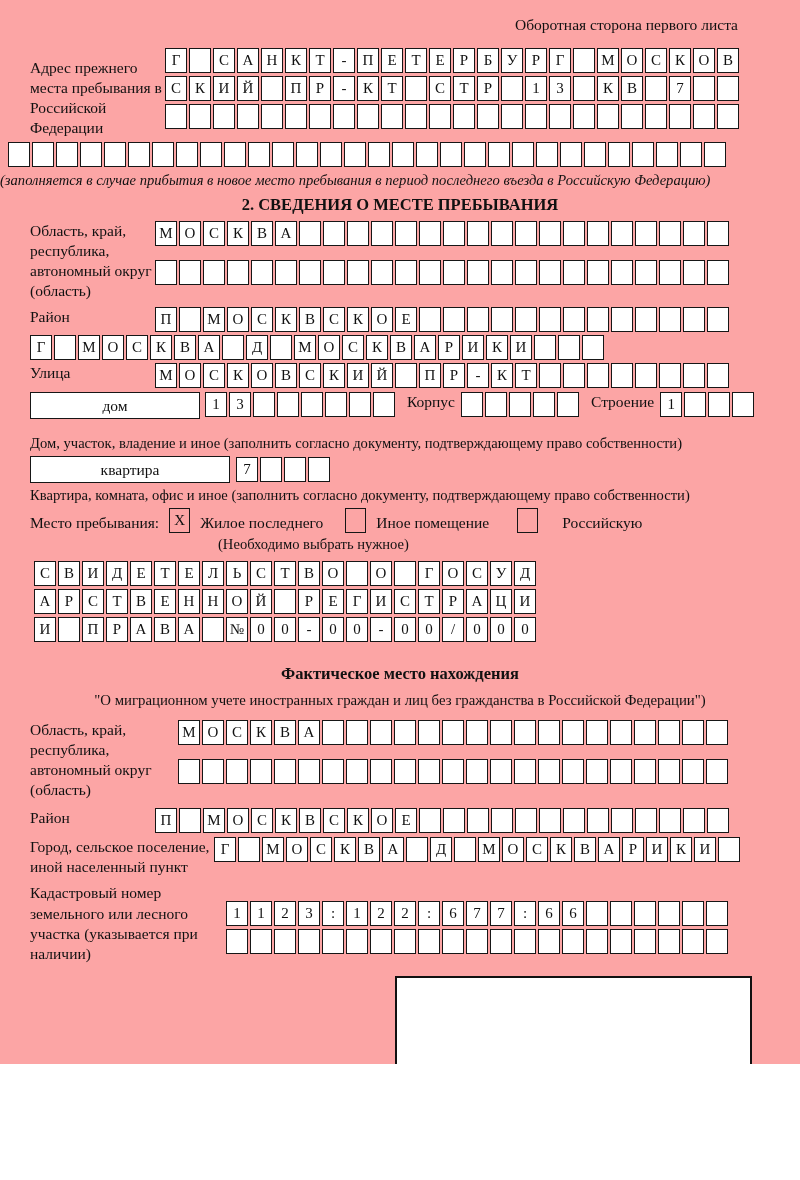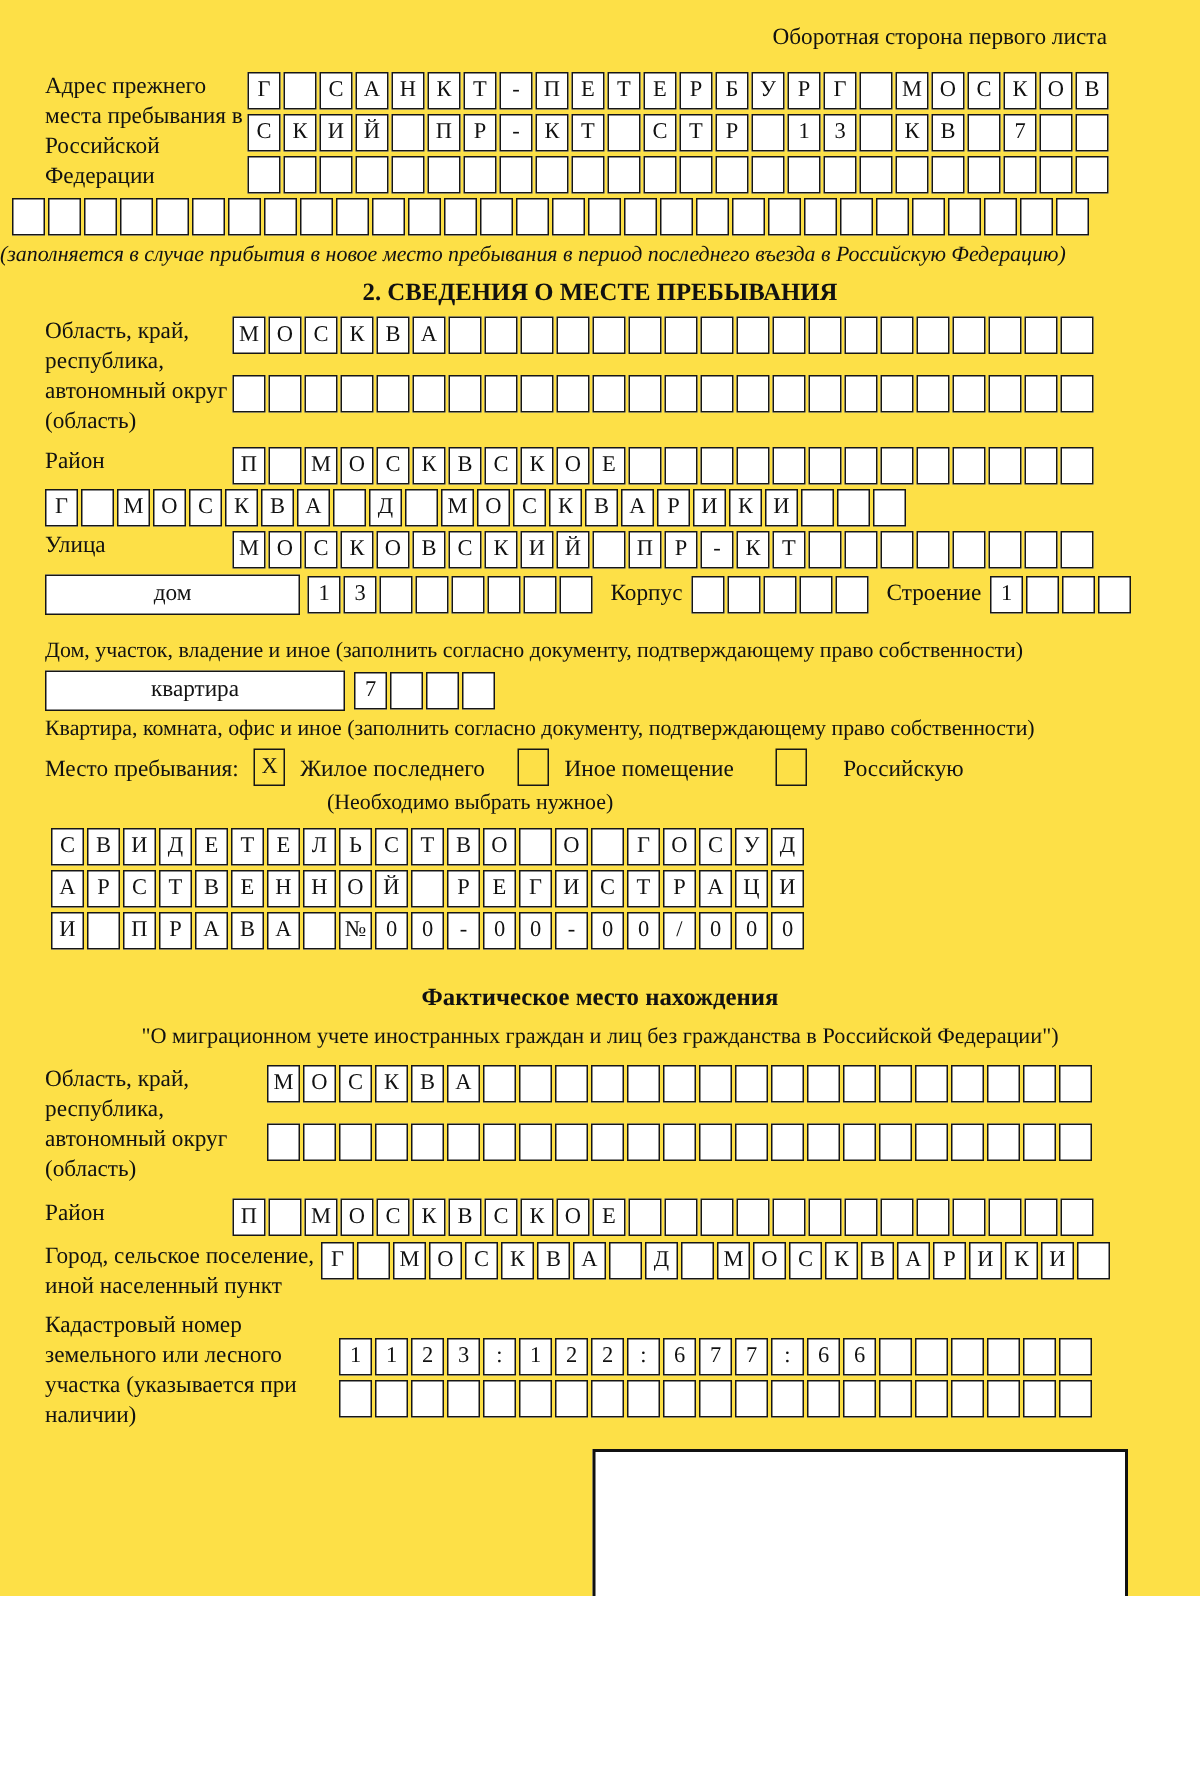--- a/index.html
+++ b/index.html
@@ -1,17 +1,17 @@
 <!DOCTYPE html>
 <html><head>
 <meta charset="utf-8">
 <style>
   html,body{margin:0;padding:0;background:#fff;}
   .page{
-    width:800px;height:1064px;background:#fde047;color:#111;
+    width:800px;height:1064px;background:#fca5a5;color:#111;
     font-family:"Liberation Serif","DejaVu Serif",serif;
     font-size:15px;position:relative;overflow:hidden;
   }
   .hdr-note{ text-align:right; padding:16px 62px 0 0; font-size:15.5px; }
   .row{ display:flex; align-items:flex-start; }
   .lbl{ line-height:1.3; font-size:15.5px; flex-shrink:0; }
   .cells{ display:flex; flex-wrap:nowrap; }
   .cell{
     width:22px;height:25px;box-sizing:border-box;border:1.6px solid #161616;
     margin-right:2px;display:flex;align-items:center;justify-content:center;
@@ -38,21 +38,21 @@
   }
 </style>
 </head>
 <body>
 
 <div class="page">
 
   <div class="hdr-note">Оборотная сторона первого листа</div>
 
   <div class="row" style="margin:14px 0 0 30px;">
-    <div class="lbl" style="width:132px;">Адрес прежнего места пребывания в Российской Федерации</div>
+    <div class="lbl" style="width:132px;margin-top:10px;">Адрес прежнего места пребывания в Российской Федерации</div>
     <div class="cellcol" style="margin-left:3px;">
       <div class="cells">
           <span class="cell">Г</span>
           <span class="cell"></span>
           <span class="cell">С</span>
           <span class="cell">А</span>
           <span class="cell">Н</span>
           <span class="cell">К</span>
           <span class="cell">Т</span>
           <span class="cell">-</span>
@@ -303,21 +303,21 @@
         <span class="cell"></span>
         <span class="cell"></span>
         <span class="cell"></span>
         <span class="cell"></span>
         <span class="cell"></span>
         <span class="cell"></span>
         <span class="cell"></span>
       </div>
   </div>
 
-  <div class="row" style="margin:4px 0 16px 30px; align-items:center;">
+  <div class="row" style="margin:4px 0 16px 30px; ">
     <div class="wbox" style="width:170px;">дом</div>
     <div class="cells" style="margin-left:5px;">
         <span class="cell">1</span>
         <span class="cell">3</span>
         <span class="cell"></span>
         <span class="cell"></span>
         <span class="cell"></span>
         <span class="cell"></span>
         <span class="cell"></span>
         <span class="cell"></span>

